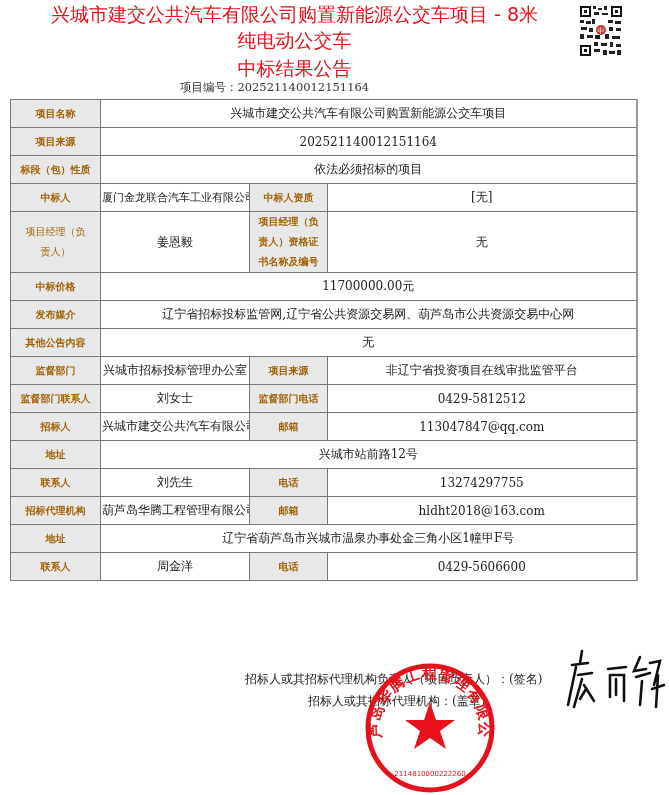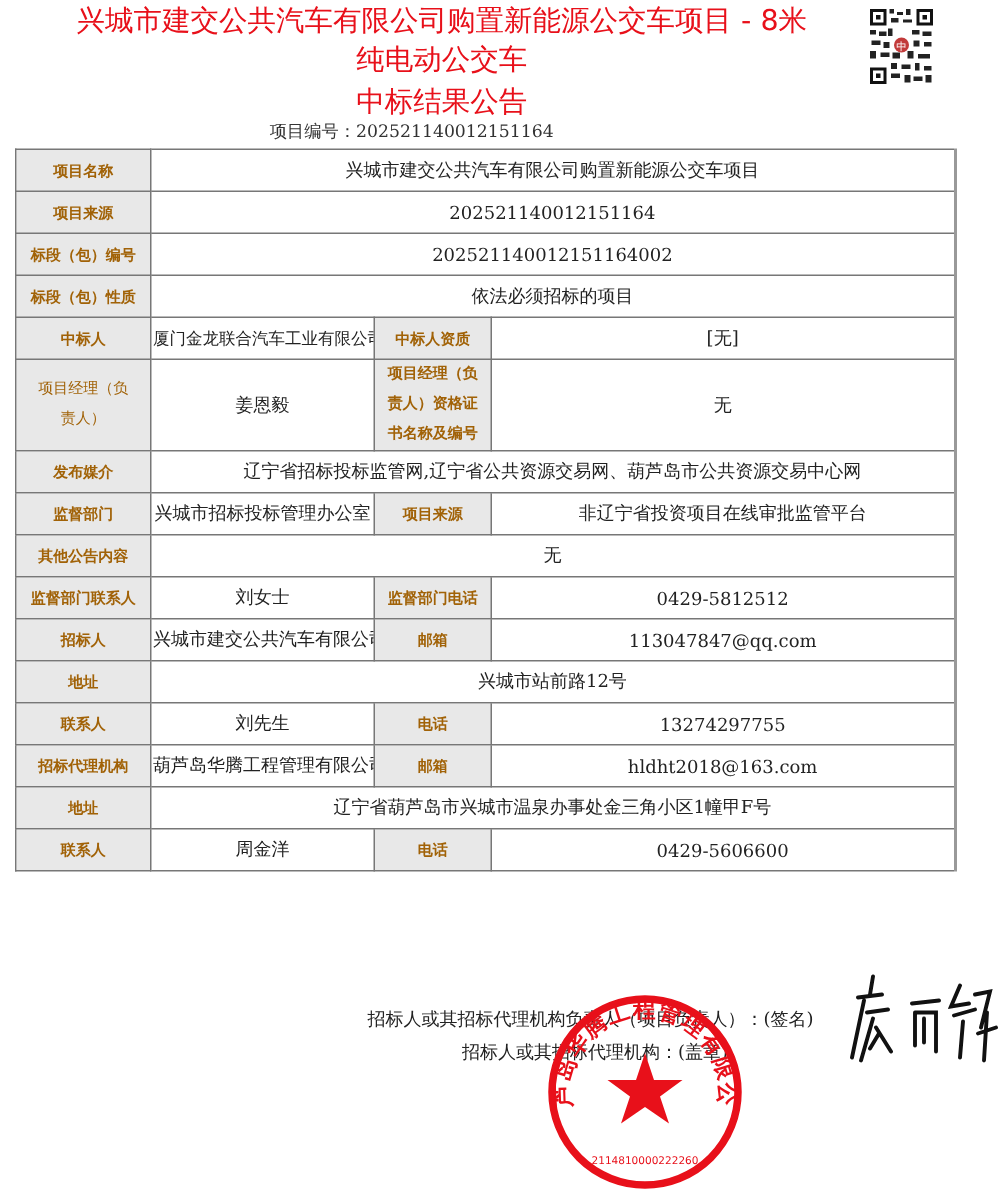--- a/index.html
+++ b/index.html
@@ -83,52 +83,52 @@
   <tbody>
       <tr>
     <td class="lab">项目名称</td>
     <td colspan="3">兴城市建交公共汽车有限公司购置新能源公交车项目</td>
   </tr>
   <tr>
     <td class="lab">项目来源</td>
     <td colspan="3">202521140012151164</td>
   </tr>
   <tr>
-    <td class="lab">标段（包）编号</td>
-    <td colspan="3">202521140012151164002</td>
-  </tr>
-  <tr>
     <td class="lab">标段（包）性质</td>
     <td colspan="3">依法必须招标的项目</td>
   </tr>
   <tr>
     <td class="lab">中标人</td>
     <td style="font-size:11px;">厦门金龙联合汽车工业有限公司</td>
     <td class="lab">中标人资质</td>
     <td>[无]</td>
   </tr>
   <tr class="tall">
     <td class="lab multi" style="font-weight:normal;padding:0 12px;">项目经理（负责人）</td>
     <td>姜恩毅</td>
     <td class="lab multi" style="font-weight:bold;padding:0 6px;">项目经理（负责人）资格证书名称及编号</td>
     <td>无</td>
   </tr>
   <tr>
+    <td class="lab">中标价格</td>
+    <td colspan="3">11700000.00元</td>
+  </tr>
+  <tr>
     <td class="lab">发布媒介</td>
     <td colspan="3">辽宁省招标投标监管网,辽宁省公共资源交易网、葫芦岛市公共资源交易中心网</td>
+  </tr>
+  <tr>
+    <td class="lab">其他公告内容</td>
+    <td colspan="3">无</td>
   </tr>
   <tr>
     <td class="lab">监督部门</td>
     <td>兴城市招标投标管理办公室</td>
     <td class="lab">项目来源</td>
     <td>非辽宁省投资项目在线审批监管平台</td>
-  </tr>
-  <tr>
-    <td class="lab">其他公告内容</td>
-    <td colspan="3">无</td>
   </tr>
   <tr>
     <td class="lab">监督部门联系人</td>
     <td>刘女士</td>
     <td class="lab">监督部门电话</td>
     <td>0429-5812512</td>
   </tr>
   <tr>
     <td class="lab">招标人</td>
     <td>兴城市建交公共汽车有限公司</td>

